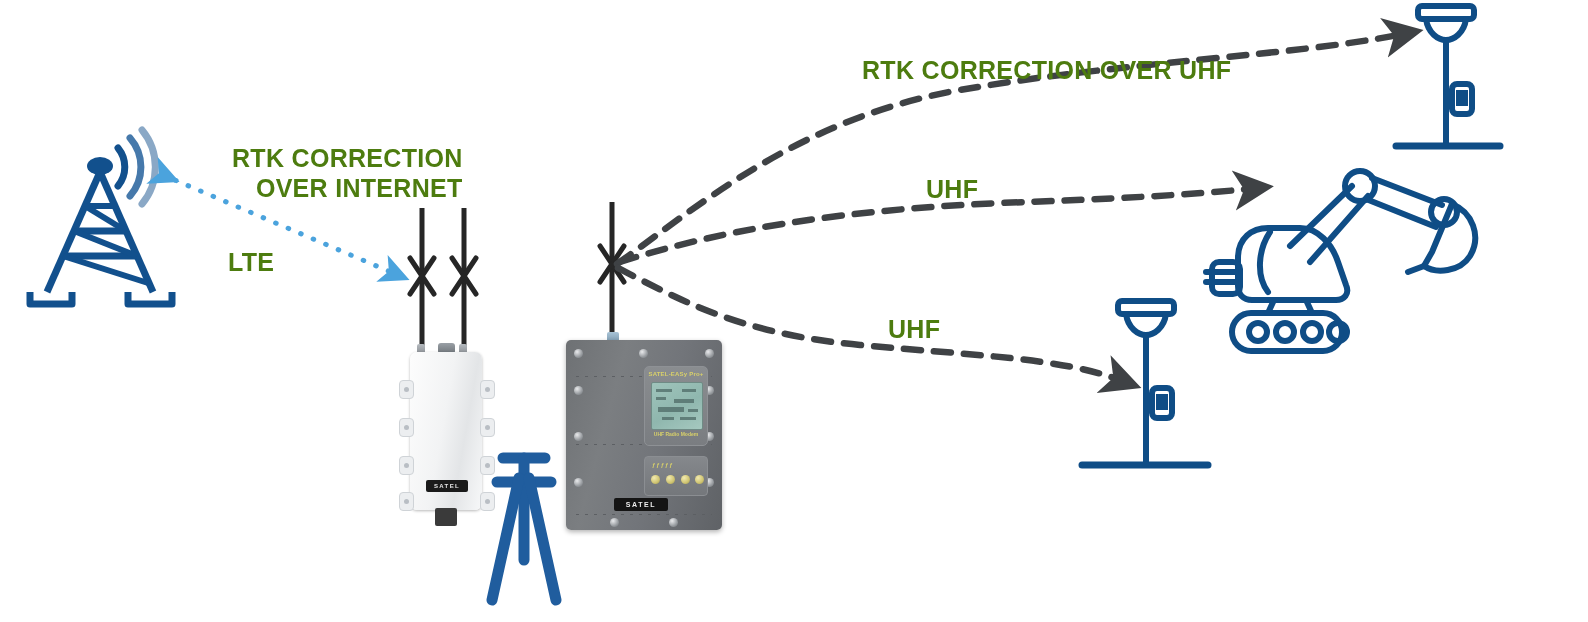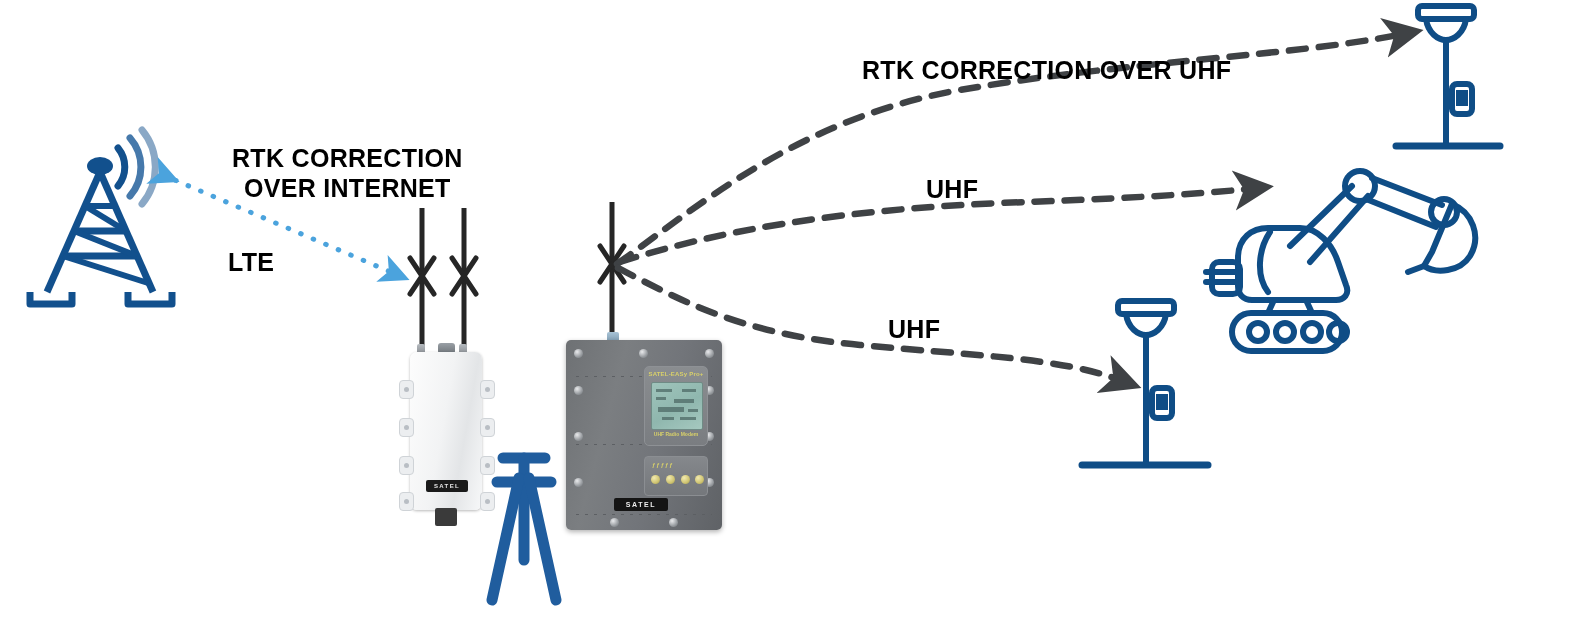--- a/index.html
+++ b/index.html
@@ -1,20 +1,20 @@
 <!DOCTYPE html>
 <html><head>
 <meta charset="utf-8">
 <style>
   html,body{margin:0;padding:0;background:#ffffff;}
   body{font-family:"Liberation Sans",sans-serif;}
   #stage{position:relative;width:1588px;height:622px;background:#ffffff;overflow:hidden;}
   #stage svg.layer{position:absolute;left:0;top:0;width:1588px;height:622px;}
-  .lbl{position:absolute;font-family:"Liberation Sans",sans-serif;font-weight:bold;color:#000000;letter-spacing:.3px;line-height:1.18;white-space:pre;}
-  #lbl-rtk-internet{left:232px;top:144px;font-size:25px;text-align:center;}
+  .lbl{position:absolute;font-family:"Liberation Sans",sans-serif;font-weight:bold;color:#4d7c0f;letter-spacing:.3px;line-height:1.18;white-space:pre;}
+  #lbl-rtk-internet{left:232px;top:144px;font-size:25px;text-align:right;}
   #lbl-lte{left:228px;top:248px;font-size:25px;}
   #lbl-rtk-uhf{left:862px;top:56px;font-size:25px;}
   #lbl-uhf-mid{left:926px;top:175px;font-size:25px;}
   #lbl-uhf-low{left:888px;top:315px;font-size:25px;}
   #lbl-ntrip{left:14px;top:311px;font-size:25px;width:180px;}
   .dev{position:absolute;}
   
   #white-unit{left:398px;top:352px;width:96px;height:170px;}
   #white-unit .body{position:absolute;left:12px;top:0;width:72px;height:158px;background:linear-gradient(100deg,#fdfdfd 0%,#f2f3f4 46%,#e3e5e7 70%,#f7f8f9 100%);border-radius:7px;box-shadow:0 1px 3px rgba(0,0,0,.28);}
   #white-unit .lug{position:absolute;width:13px;height:17px;background:#eceef0;border:1px solid #cfd3d7;border-radius:4px;}

